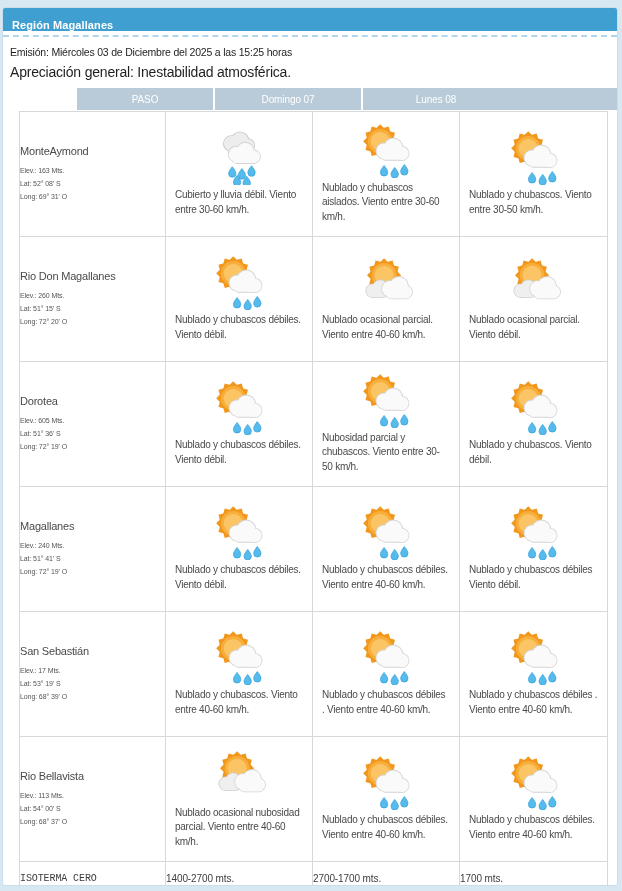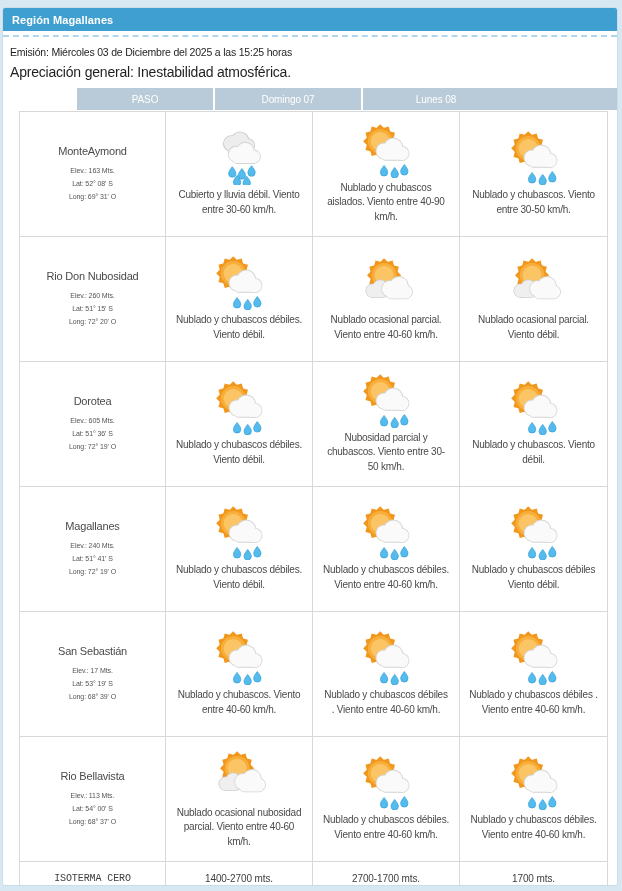--- a/index.html
+++ b/index.html
@@ -16,21 +16,21 @@
     border:1px solid #C9DDEB;
     border-radius:3px;
     box-sizing:border-box;
     overflow:hidden;
   }
   .title-bar{
     height:23px;
     background:#3F9FD0;
     color:#FFFFFF;
     font-size:11px;font-weight:bold;
-    display:flex;align-items:center;
+    display:flex;align-items:flex-end;
     padding-left:9px;
     letter-spacing:0.1px;
   }
   .title-sep{
     border:none;
     border-top:2px dashed #AFD6EC;
     margin:4px 0 0 0;
   }
   .emission{font-size:10.5px;color:#1F1F1F;margin:9px 0 0 7px;letter-spacing:-0.2px;}
   .appreciation{font-size:14px;color:#1F1F1F;margin:6px 0 8px 7px;letter-spacing:-0.2px;}
@@ -51,21 +51,21 @@
   .hc0{width:136px;} .hc1{width:119px;} .hc2{width:148px;text-align:center;} .hc3{width:148px;}
 
   table.fc{
     border-collapse:collapse;
     table-layout:fixed;
     margin:1px 0 0 16px;
     width:588px;
   }
   table.fc td{
     border:1px solid #D8D8D8;
-    text-align:center;
+    text-align:left;
     vertical-align:middle;
     padding:0;
   }
   col.c0{width:146px;} col.c1{width:147px;} col.c2{width:147px;} col.c3{width:148px;}
   .frow td{height:124px;}
   .pname{font-size:11px;color:#4A4A4A;margin-bottom:7px;letter-spacing:-0.2px;}
   .pcoord{font-size:7px;color:#555555;line-height:13px;letter-spacing:-0.1px;}
   .fc-text{
     font-size:10px;color:#4A4A4A;
     padding:0 9px;margin-top:3px;
@@ -165,21 +165,21 @@
                 <circle cx="39.5" cy="24.5" r="9.5"></circle>
                 <circle cx="48.5" cy="30.5" r="7"></circle>
       <rect x="27.8" y="29" width="22.4" height="8.2" rx="4.1"></rect>
     </g>
     <g fill="#55BBEC" stroke="#2F9CD8" stroke-width="0.7">
       <path transform="translate(30,48)" d="M0,-5 C2.6,-1.8 3.8,0.3 3.8,2.2 A3.8,3.8 0 1 1 -3.8,2.2 C-3.8,0.3 -2.6,-1.8 0,-5 Z"></path>
       <path transform="translate(41,50)" d="M0,-5 C2.6,-1.8 3.8,0.3 3.8,2.2 A3.8,3.8 0 1 1 -3.8,2.2 C-3.8,0.3 -2.6,-1.8 0,-5 Z"></path>
       <path transform="translate(51,47)" d="M0,-5 C2.6,-1.8 3.8,0.3 3.8,2.2 A3.8,3.8 0 1 1 -3.8,2.2 C-3.8,0.3 -2.6,-1.8 0,-5 Z"></path>
     </g>
   </svg>
-            <div class="fc-text">Nublado y chubascos aislados. Viento entre 40-90 km/h.</div>
+            <div class="fc-text">Nublado y chubascos aislados. Viento entre 30-60 km/h.</div>
           </td>
           <td class="fc-cell">
             <svg class="wicon" viewBox="0 0 64 56" width="62" height="54">
     <g transform="translate(26,18)">
       <rect x="-12.5" y="-12.5" width="25" height="25" fill="#F1971C" transform="rotate(15)"></rect>
       <rect x="-12.5" y="-12.5" width="25" height="25" fill="#F1971C" transform="rotate(45)"></rect>
       <rect x="-12.5" y="-12.5" width="25" height="25" fill="#F1971C" transform="rotate(75)"></rect>
       <circle r="12.8" fill="#F8AE3B"></circle>
       <circle r="9.8" fill="#FBC565"></circle>
     </g>
@@ -199,21 +199,21 @@
       <path transform="translate(30,48)" d="M0,-5 C2.6,-1.8 3.8,0.3 3.8,2.2 A3.8,3.8 0 1 1 -3.8,2.2 C-3.8,0.3 -2.6,-1.8 0,-5 Z"></path>
       <path transform="translate(41,50)" d="M0,-5 C2.6,-1.8 3.8,0.3 3.8,2.2 A3.8,3.8 0 1 1 -3.8,2.2 C-3.8,0.3 -2.6,-1.8 0,-5 Z"></path>
       <path transform="translate(51,47)" d="M0,-5 C2.6,-1.8 3.8,0.3 3.8,2.2 A3.8,3.8 0 1 1 -3.8,2.2 C-3.8,0.3 -2.6,-1.8 0,-5 Z"></path>
     </g>
   </svg>
             <div class="fc-text">Nublado y chubascos. Viento entre 30-50 km/h.</div>
           </td>
         </tr>
         <tr class="frow">
           <td class="paso-cell">
-            <div class="pname">Rio Don Nubosidad</div>
+            <div class="pname">Rio Don Magallanes</div>
             <div class="pcoord">Elev.: 260 Mts.</div>
             <div class="pcoord">Lat: 51° 15' S</div>
             <div class="pcoord">Long: 72° 20' O</div>
           </td>
           <td class="fc-cell">
             <svg class="wicon" viewBox="0 0 64 56" width="62" height="54">
     <g transform="translate(26,18)">
       <rect x="-12.5" y="-12.5" width="25" height="25" fill="#F1971C" transform="rotate(15)"></rect>
       <rect x="-12.5" y="-12.5" width="25" height="25" fill="#F1971C" transform="rotate(45)"></rect>
       <rect x="-12.5" y="-12.5" width="25" height="25" fill="#F1971C" transform="rotate(75)"></rect>

